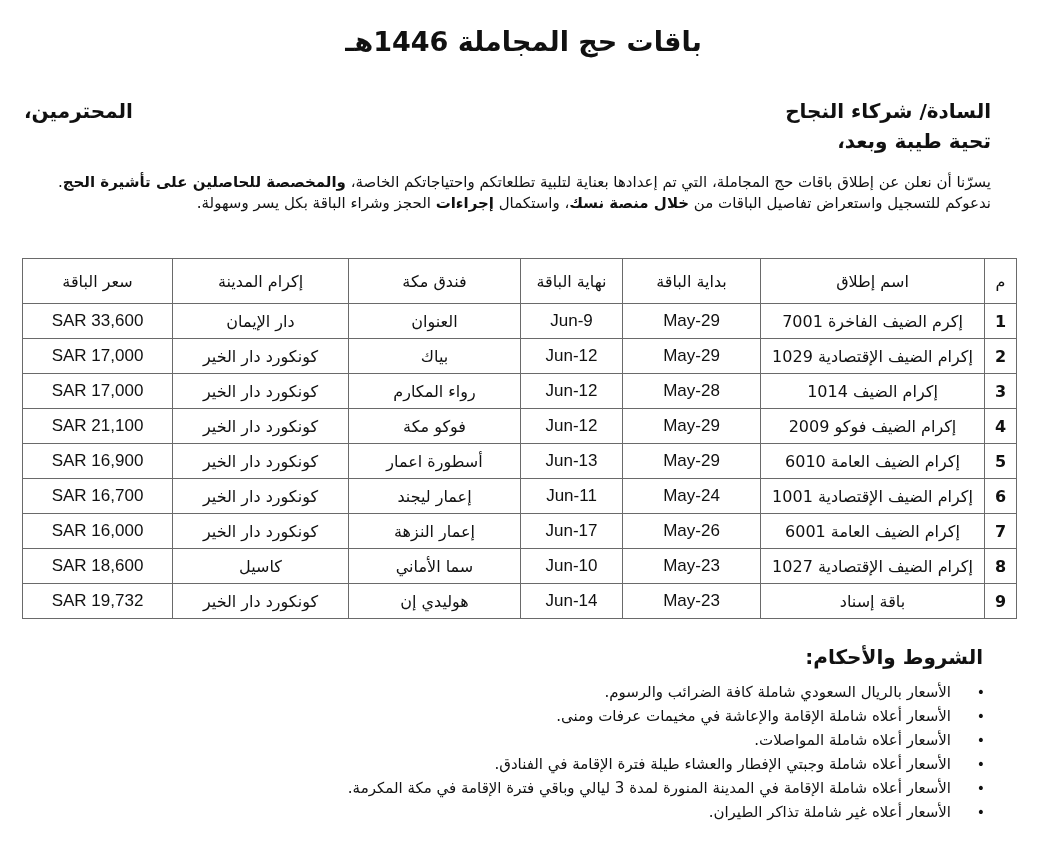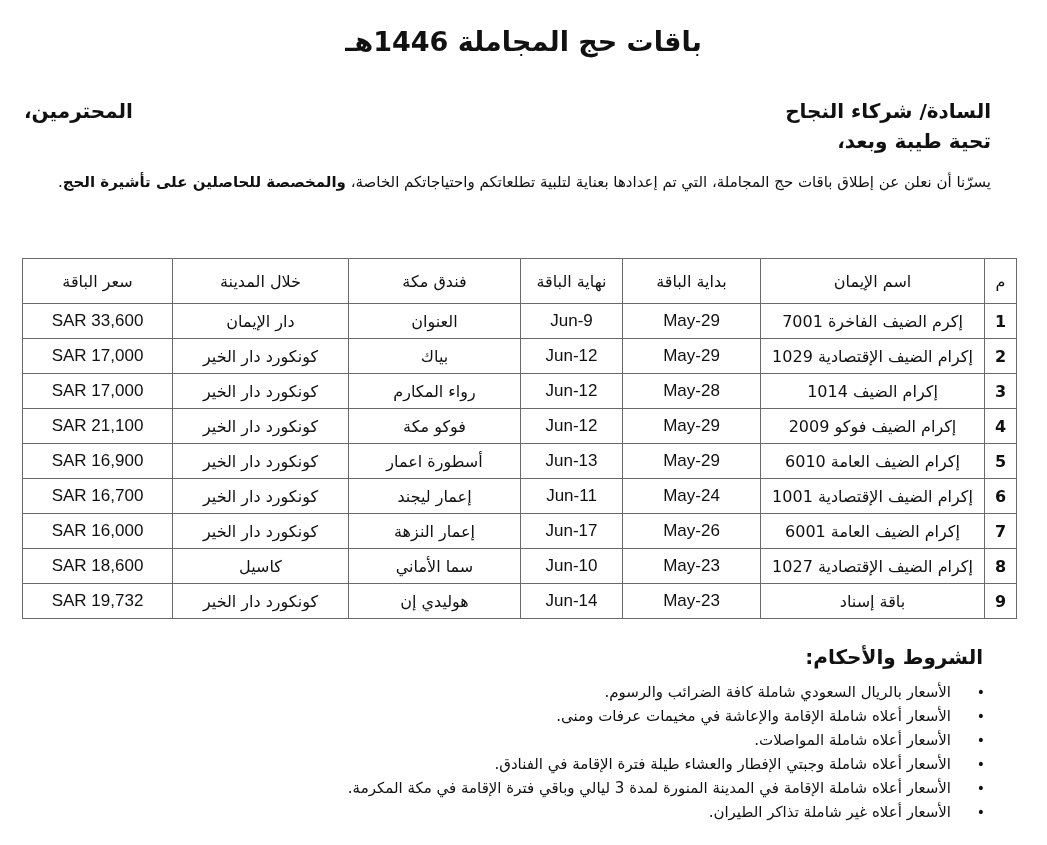--- a/index.html
+++ b/index.html
@@ -57,40 +57,41 @@
   <div class="salutation">
     <div class="row">
       <span>السادة/ شركاء النجاح</span>
       <span>المحترمين،</span>
     </div>
     <div>تحية طيبة وبعد،</div>
   </div>
 
   <div class="intro">
     <div><span>يسرّنا أن نعلن عن إطلاق باقات حج المجاملة، التي تم إعدادها بعناية لتلبية تطلعاتكم واحتياجاتكم الخاصة، </span><b>والمخصصة للحاصلين على تأشيرة الحج</b><span>.</span></div>
+    <div><span>ندعوكم للتسجيل واستعراض تفاصيل الباقات من </span><b>خلال منصة نسك</b><span>، واستكمال </span><b>إجراءات</b><span> الحجز وشراء الباقة بكل يسر وسهولة.</span></div>
   </div>
 
   <table class="packages">
     <colgroup>
       <col style="width:32px">
         <col style="width:224px">
         <col style="width:138px">
         <col style="width:102px">
         <col style="width:172px">
         <col style="width:176px">
         <col style="width:150px">
     </colgroup>
     <thead>
       <tr>
         <th>م</th>
-        <th>اسم الإيمان</th>
+        <th>اسم إطلاق</th>
         <th>بداية الباقة</th>
         <th>نهاية الباقة</th>
         <th>فندق مكة</th>
-        <th>خلال  المدينة</th>
+        <th>إكرام  المدينة</th>
         <th>سعر الباقة</th>
       </tr>
     </thead>
     <tbody id="rows">
         <tr>
           <td class="num">1</td>
           <td class="name">إكرم الضيف  الفاخرة 7001</td>
           <td class="date">29-May</td>
           <td class="date">9-Jun</td>
           <td class="hotel">العنوان</td>

